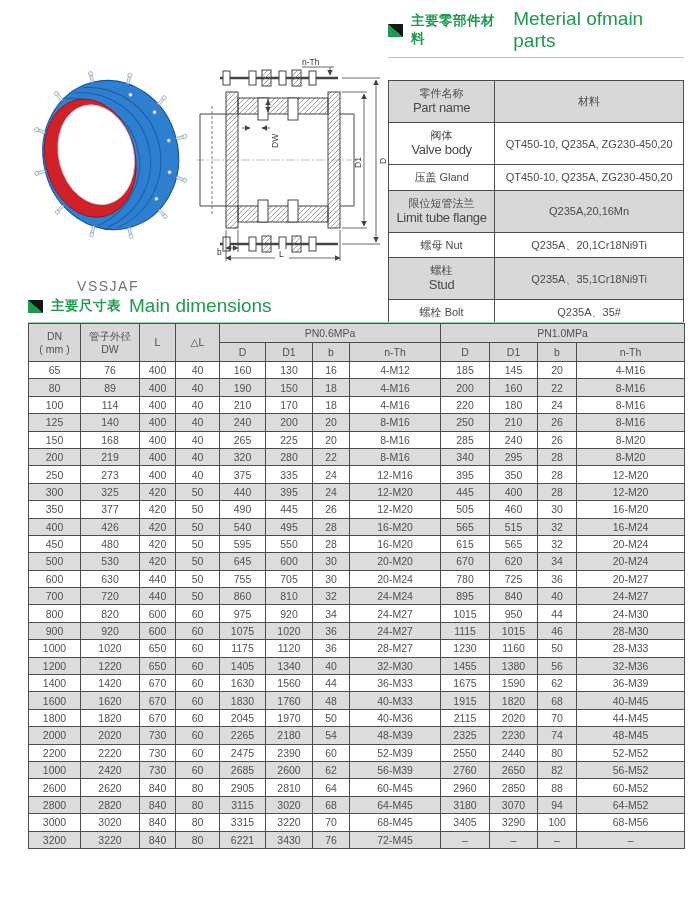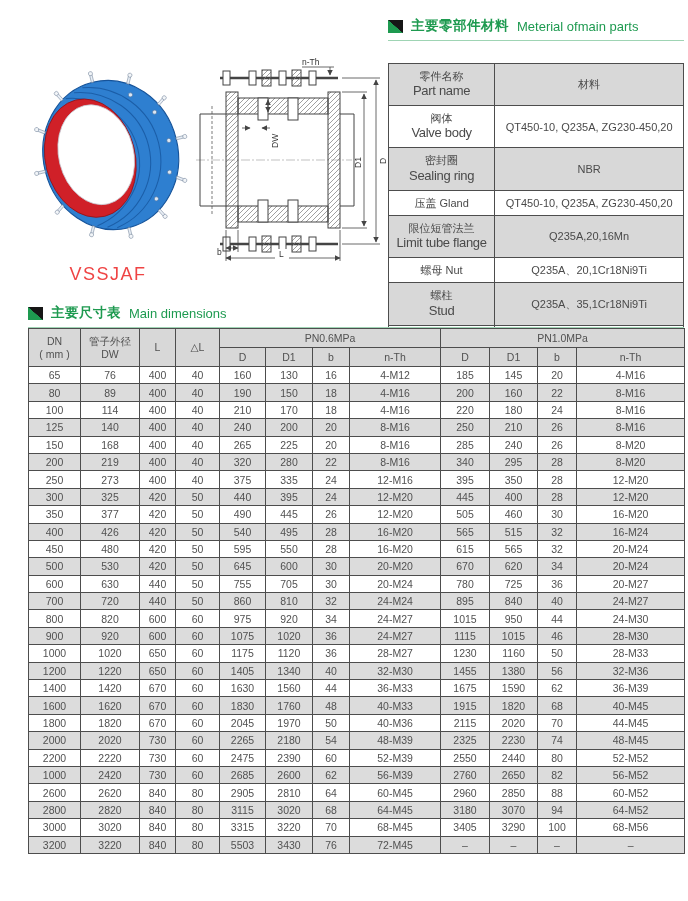--- a/index.html
+++ b/index.html
@@ -2,29 +2,29 @@
 <html><head>
 <meta charset="utf-8">
 <style>
   * { margin:0; padding:0; box-sizing:border-box; }
   html,body { background:#ffffff; }
   body { font-family:"Liberation Sans","DejaVu Sans",sans-serif; color:#4a4a4a; }
   .page { position:relative; width:688px; height:901px; background:#fff; overflow:hidden; }
 
   
   .section-title { display:flex; align-items:center; gap:8px; padding-bottom:5px;
-                   border-bottom:1px solid #9fd4b4;margin-top:9px; }
+                   border-bottom:1px solid #9fd4b4; }
   .marker { width:15px; height:13px; flex:0 0 auto;
             background:linear-gradient(to top right,#1e9a50 49%,#161616 51%); }
   .title-zh { color:#1e9a50; font-weight:bold; font-size:13.5px; letter-spacing:.5px; }
-  .title-en { color:#1e9a50; font-size:13px; }
+  .title-en { color:#1e9a50; font-size:19px; }
 
   
   .photo-block { position:absolute; left:24px; top:62px; width:168px; text-align:center; }
-  .product-label { margin-top:6px; font-size:18px; color:#ef4444; letter-spacing:1.5px; }
+  .product-label { margin-top:20px; font-size:14px; color:#737373; letter-spacing:1.5px; }
 
   
   .drawing-block { position:absolute; left:192px; top:56px; width:196px; }
 
   
   .materials-block { position:absolute; left:388px; top:8px; width:296px; }
   .materials-block table { width:100%; border-collapse:collapse; table-layout:fixed; margin-top:22px; }
   .materials-block th, .materials-block td {
       border:1px solid #4d4d4d; text-align:center; vertical-align:middle;
       font-size:11px; font-weight:normal; color:#4a4a4a; padding:5px 3px; line-height:1.3; }
@@ -187,27 +187,20 @@
         </tr>
       </thead>
       <tbody id="materials-body">
           <tr>
             <td>
               <div>阀体</div>
               <div class="en">Valve body</div>
             </td>
             <td>QT450-10, Q235A, ZG230-450,20</td>
           </tr>
-          <tr class="shaded">
-            <td>
-              <div>密封圈</div>
-              <div class="en">Sealing ring</div>
-            </td>
-            <td>NBR</td>
-          </tr>
           <tr>
             <td>
               <div>压盖 Gland</div>
             </td>
             <td>QT450-10, Q235A, ZG230-450,20</td>
           </tr>
           <tr class="shaded">
             <td>
               <div>限位短管法兰</div>
               <div class="en">Limit tube flange</div>
@@ -661,21 +654,21 @@
             <td>3405</td>
             <td>3290</td>
             <td>100</td>
             <td>68-M56</td>
           </tr>
           <tr class="shaded">
             <td>3200</td>
             <td>3220</td>
             <td>840</td>
             <td>80</td>
-            <td>5503</td>
+            <td>6221</td>
             <td>3430</td>
             <td>76</td>
             <td>72-M45</td>
             <td>–</td>
             <td>–</td>
             <td>–</td>
             <td>–</td>
           </tr>
         </tbody>
     </table>

